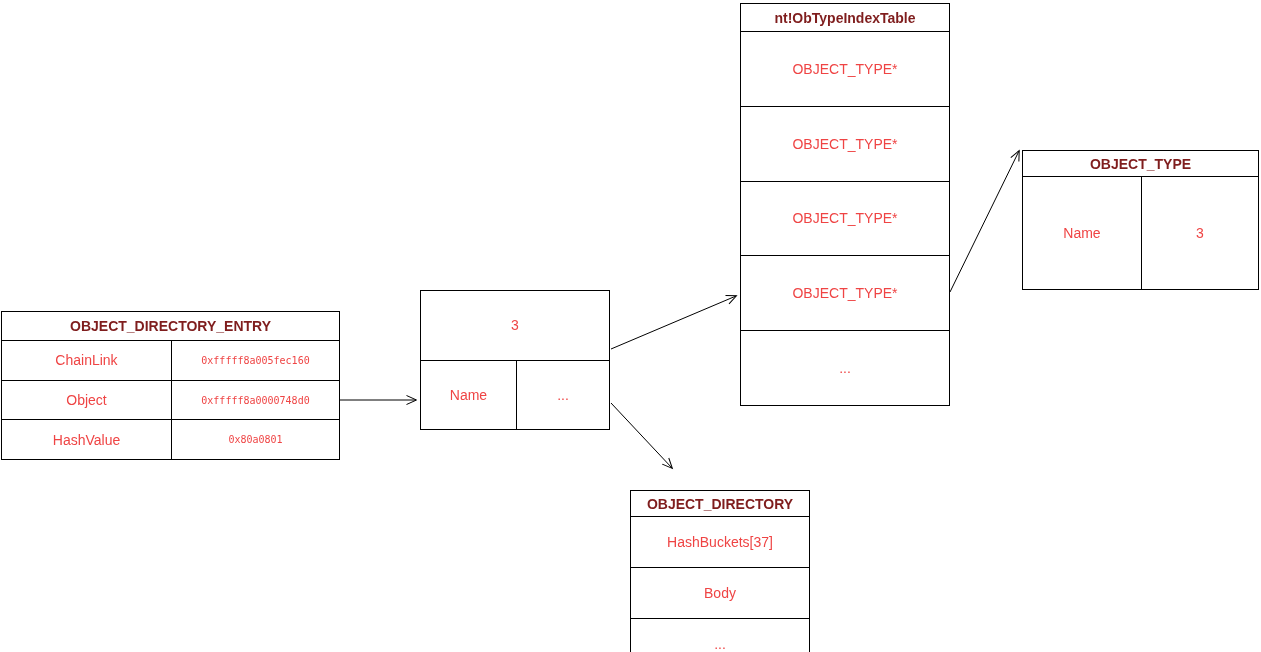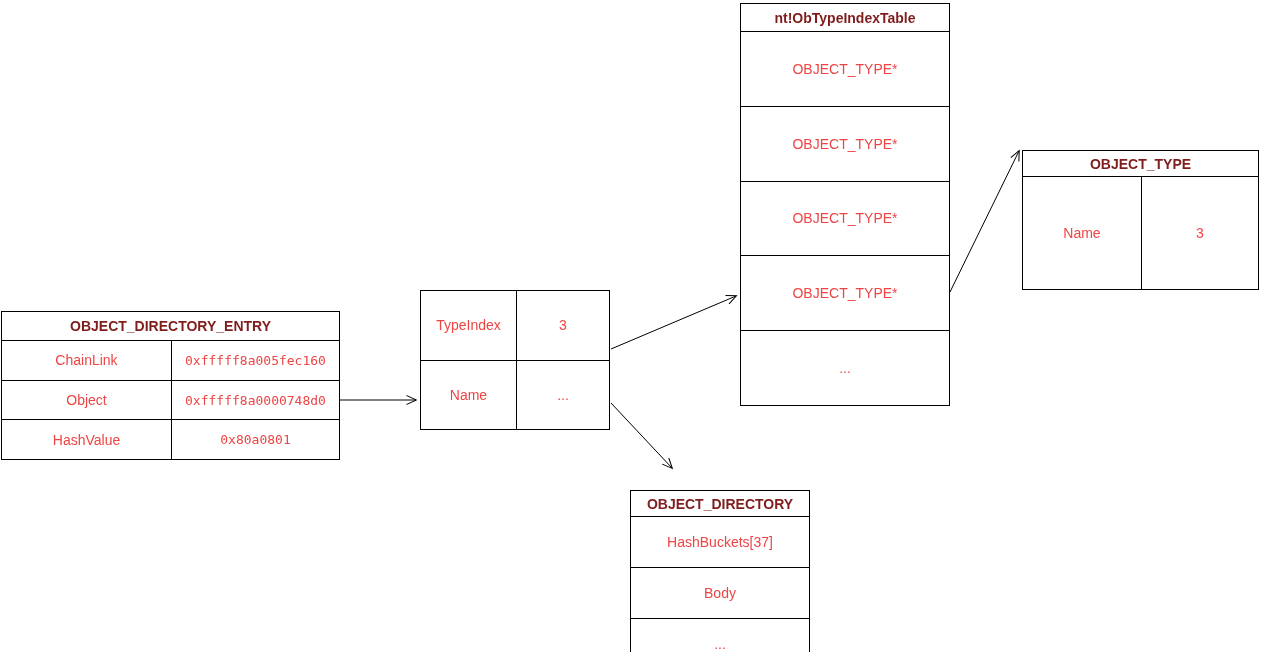--- a/index.html
+++ b/index.html
@@ -18,21 +18,21 @@
   }
   .tbl-row { display:flex; flex:1 1 auto; border-bottom:1px solid #000000; min-height:0; }
   .tbl-row:last-child { border-bottom:none; }
   .cell {
     display:flex; align-items:center; justify-content:center;
     font-size:14px; color:#ef4444; white-space:nowrap; box-sizing:border-box;
   }
   .cell.label { flex:0 0 auto; border-right:1px solid #000000; }
   .cell.value { flex:1 1 auto; }
   .cell.full  { flex:1 1 auto; }
-  .mono { font-family:"DejaVu Sans Mono", monospace; font-size:13px; }
+  .mono { font-family:"DejaVu Sans Mono", monospace; font-size:10px; }
 
   
   #tbl-entry      { left:1px;    top:311px; width:339px; height:149px;justify-content:space-between; }
   #tbl-entry .tbl-title { height:28px; }
   #tbl-entry .cell.label { width:170px; }
 
   #tbl-header     { left:420px;  top:290px; width:190px; height:140px; }
   #tbl-header .tbl-title { height:27px; }
   #tbl-header .cell.label { width:96px; }
 
@@ -64,21 +64,20 @@
       <div class="cell value mono">0xfffff8a0000748d0</div>
     </div>
     <div class="tbl-row">
       <div class="cell label">HashValue</div>
       <div class="cell value mono">0x80a0801</div>
     </div>
   </div>
 
   <div class="tbl" id="tbl-header">
     <div class="tbl-row">
-      <div class="cell label">TypeIndex</div>
       <div class="cell value">3</div>
     </div>
     <div class="tbl-row">
       <div class="cell label">Name</div>
       <div class="cell value">...</div>
     </div>
   </div>
 
   <div class="tbl" id="tbl-typeindex">
     <div class="tbl-title">nt!ObTypeIndexTable</div>

